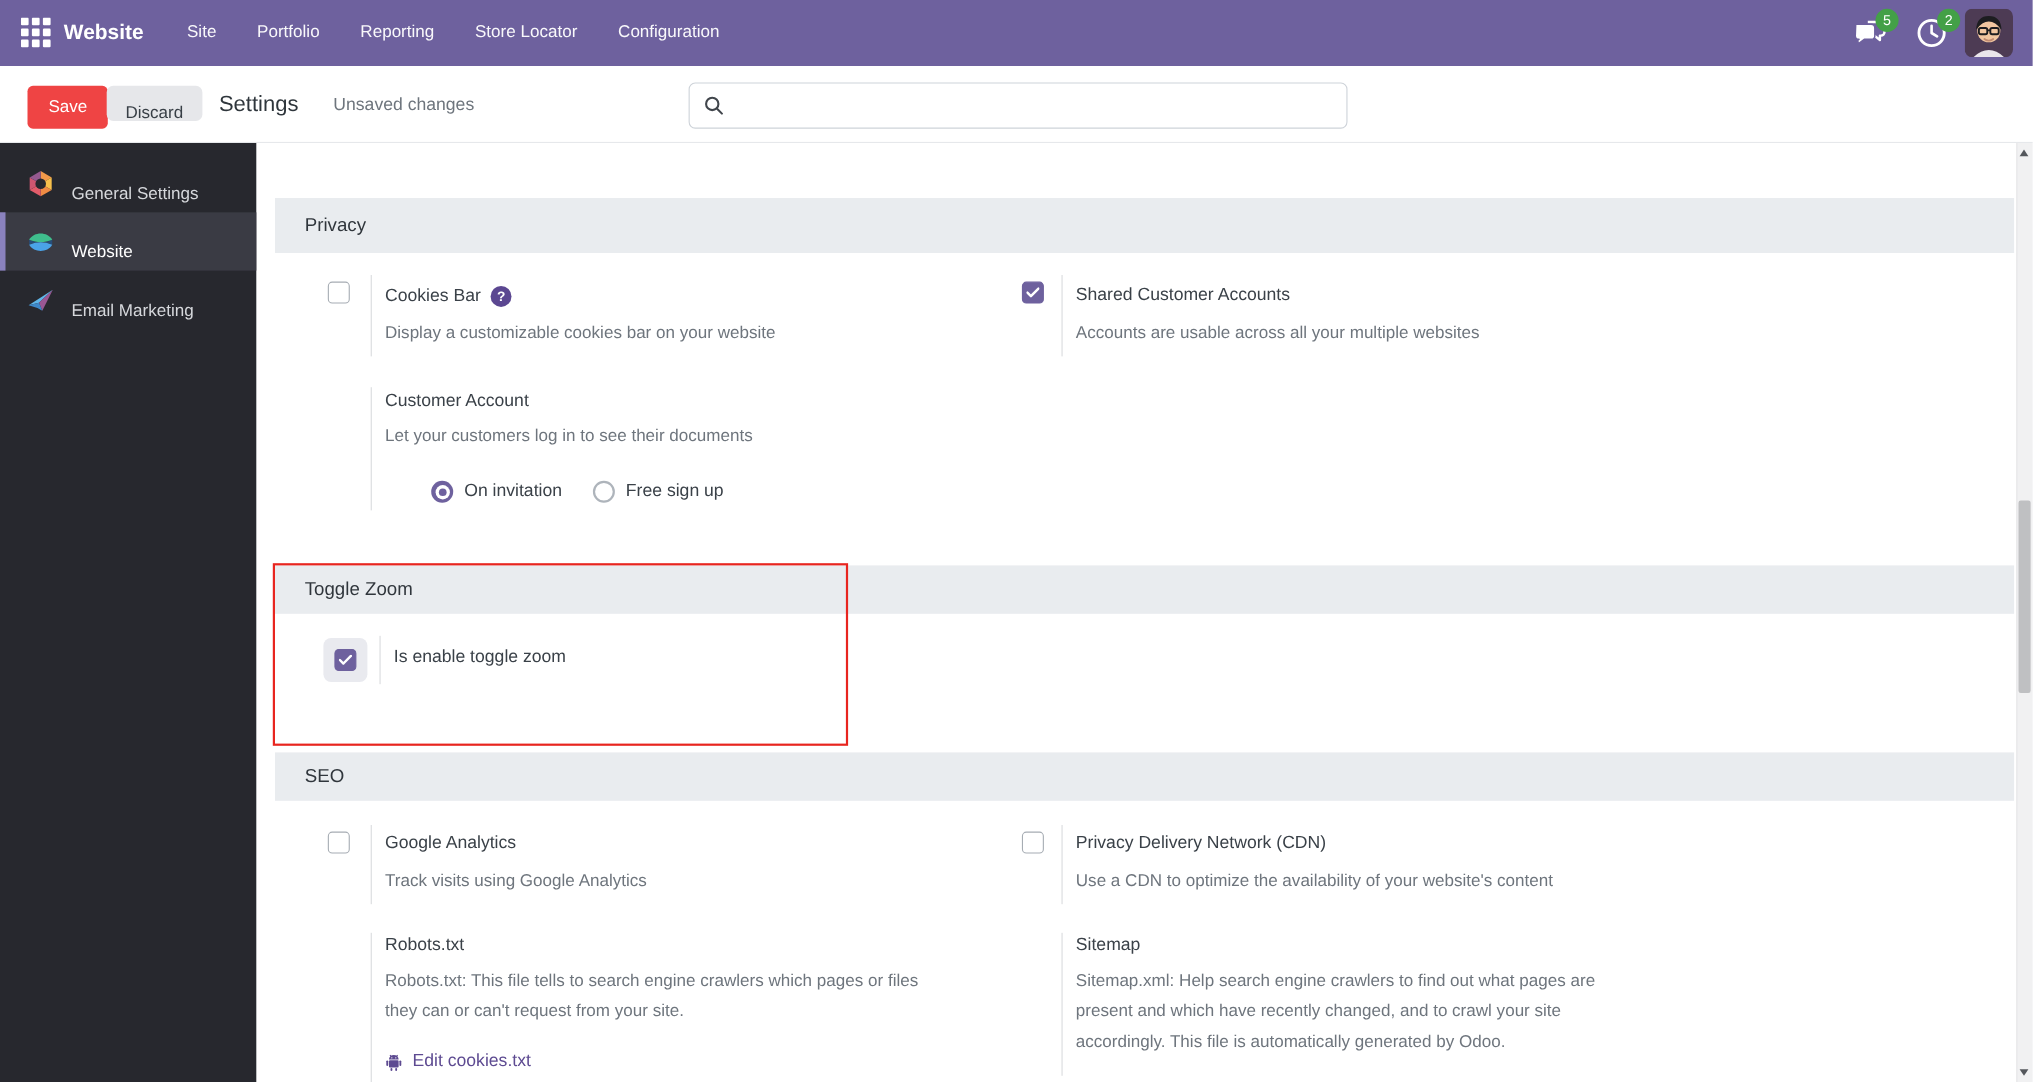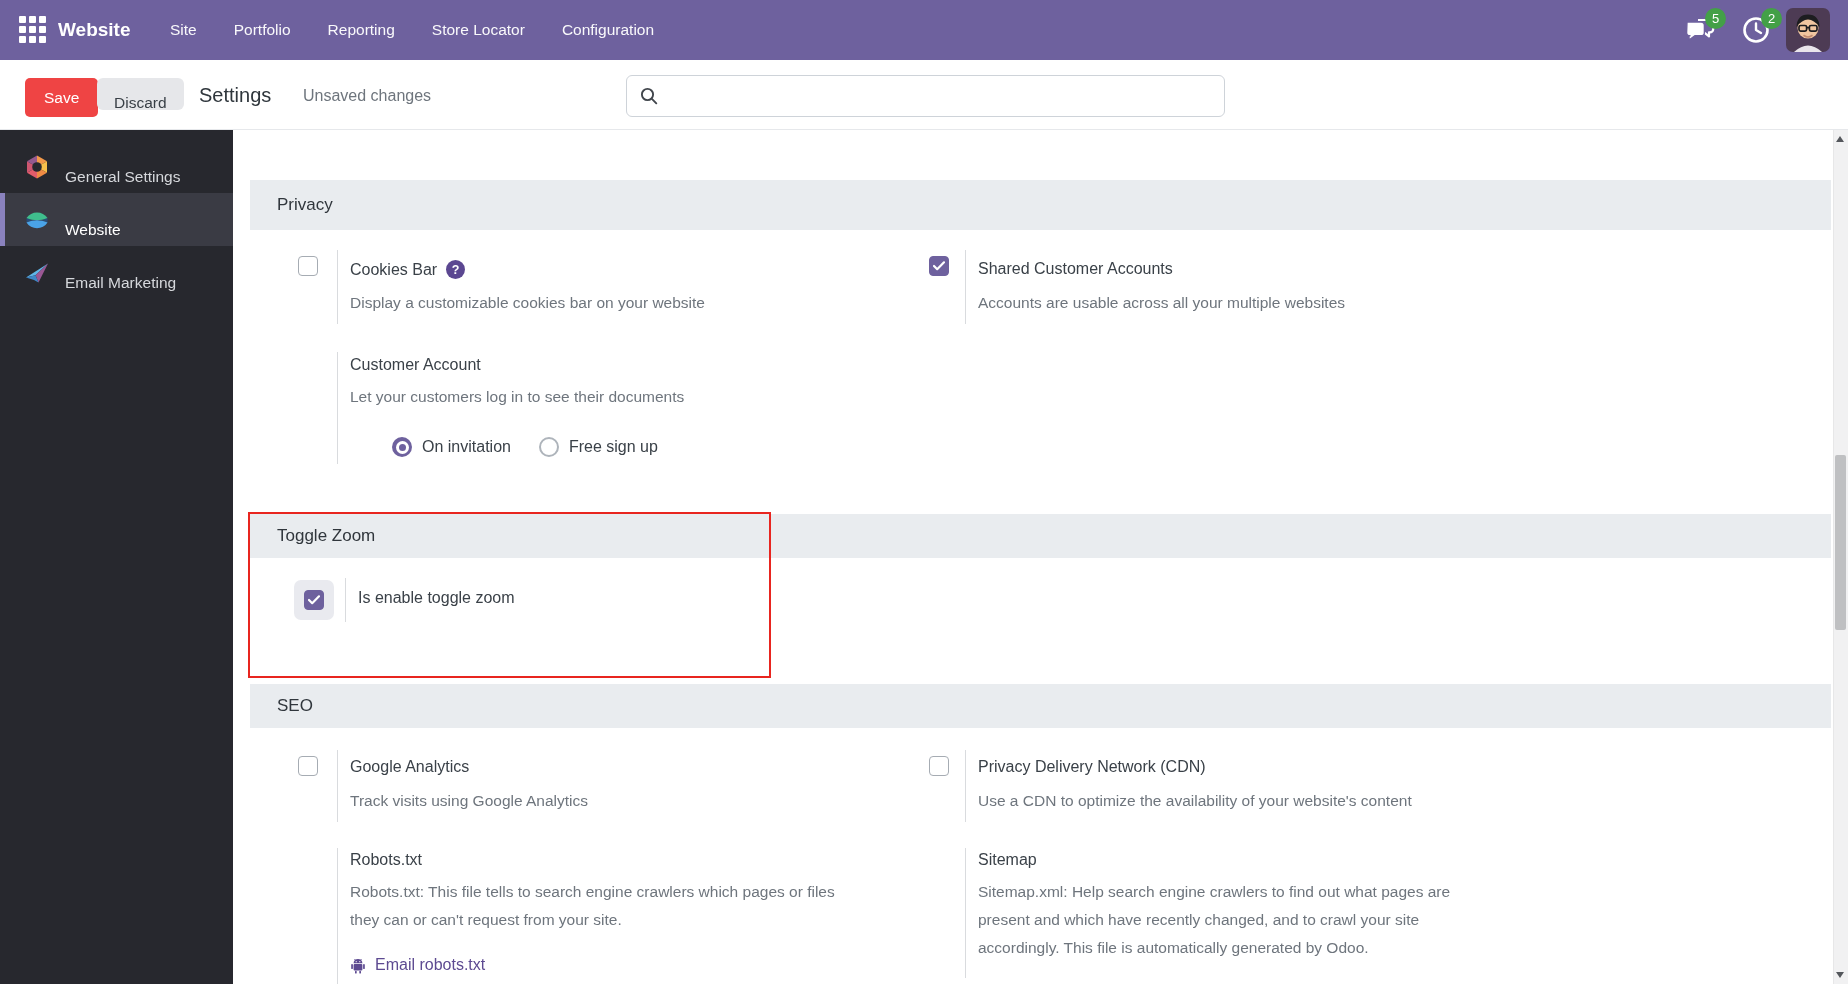--- a/index.html
+++ b/index.html
@@ -243,21 +243,21 @@
         <line x1="11.4" y1="2.2" x2="10.4" y2="3.6" stroke="#5d4a91" stroke-width="1.1"></line>
         <rect x="3.6" y="6.9" width="8.8" height="6.6" rx="1"></rect>
         <rect x="1.2" y="7" width="1.7" height="5" rx="0.85"></rect>
         <rect x="13.1" y="7" width="1.7" height="5" rx="0.85"></rect>
         <rect x="5" y="13.8" width="1.7" height="2.8" rx="0.85"></rect>
         <rect x="9.3" y="13.8" width="1.7" height="2.8" rx="0.85"></rect>
       </g>
       <circle cx="6.2" cy="4.7" r="0.6" fill="#fff"></circle>
         <circle cx="9.8" cy="4.7" r="0.6" fill="#fff"></circle>
     </svg>
-    <span>Email robots.txt</span>
+    <span>Edit cookies.txt</span>
   </div>
 
   <span class="sep" style="left:965px;top:848px;height:130px;"></span>
   <div class="setting-label" style="left:978px;top:851px;">
     <span>Sitemap</span>
   </div>
   <div class="setting-desc" style="left:978px;top:878px;width:485px;line-height:28px;">Sitemap.xml: Help search engine crawlers to find out what pages are present and which have recently changed, and to crawl your site accordingly. This file is automatically generated by Odoo.</div>
 
 </main>
 

